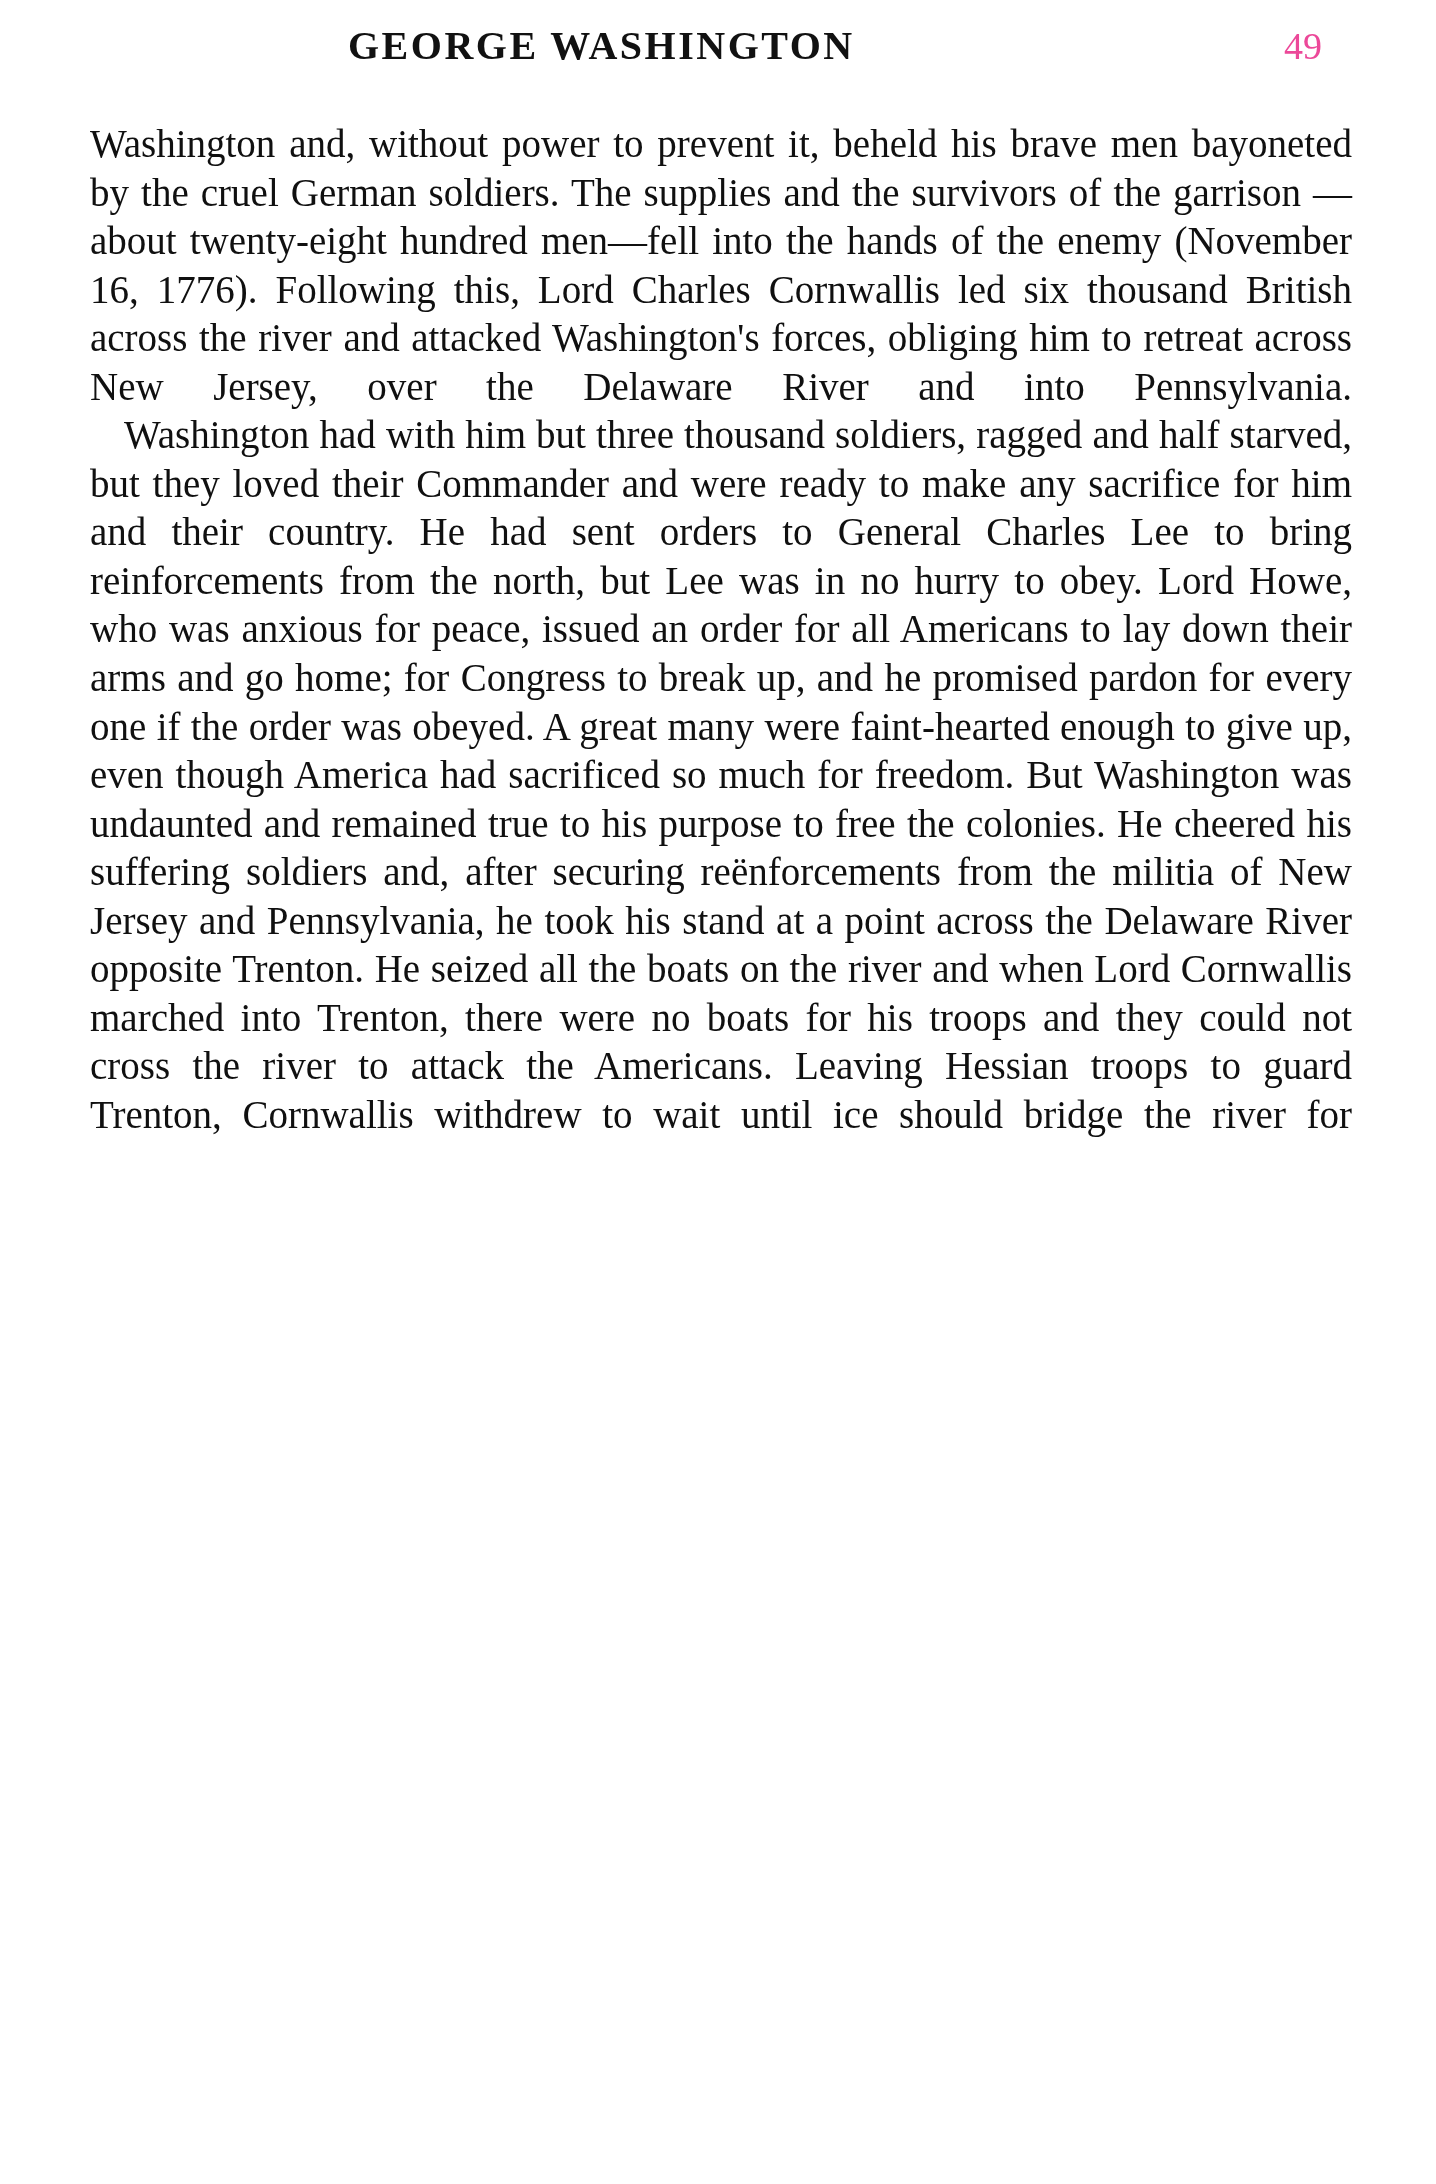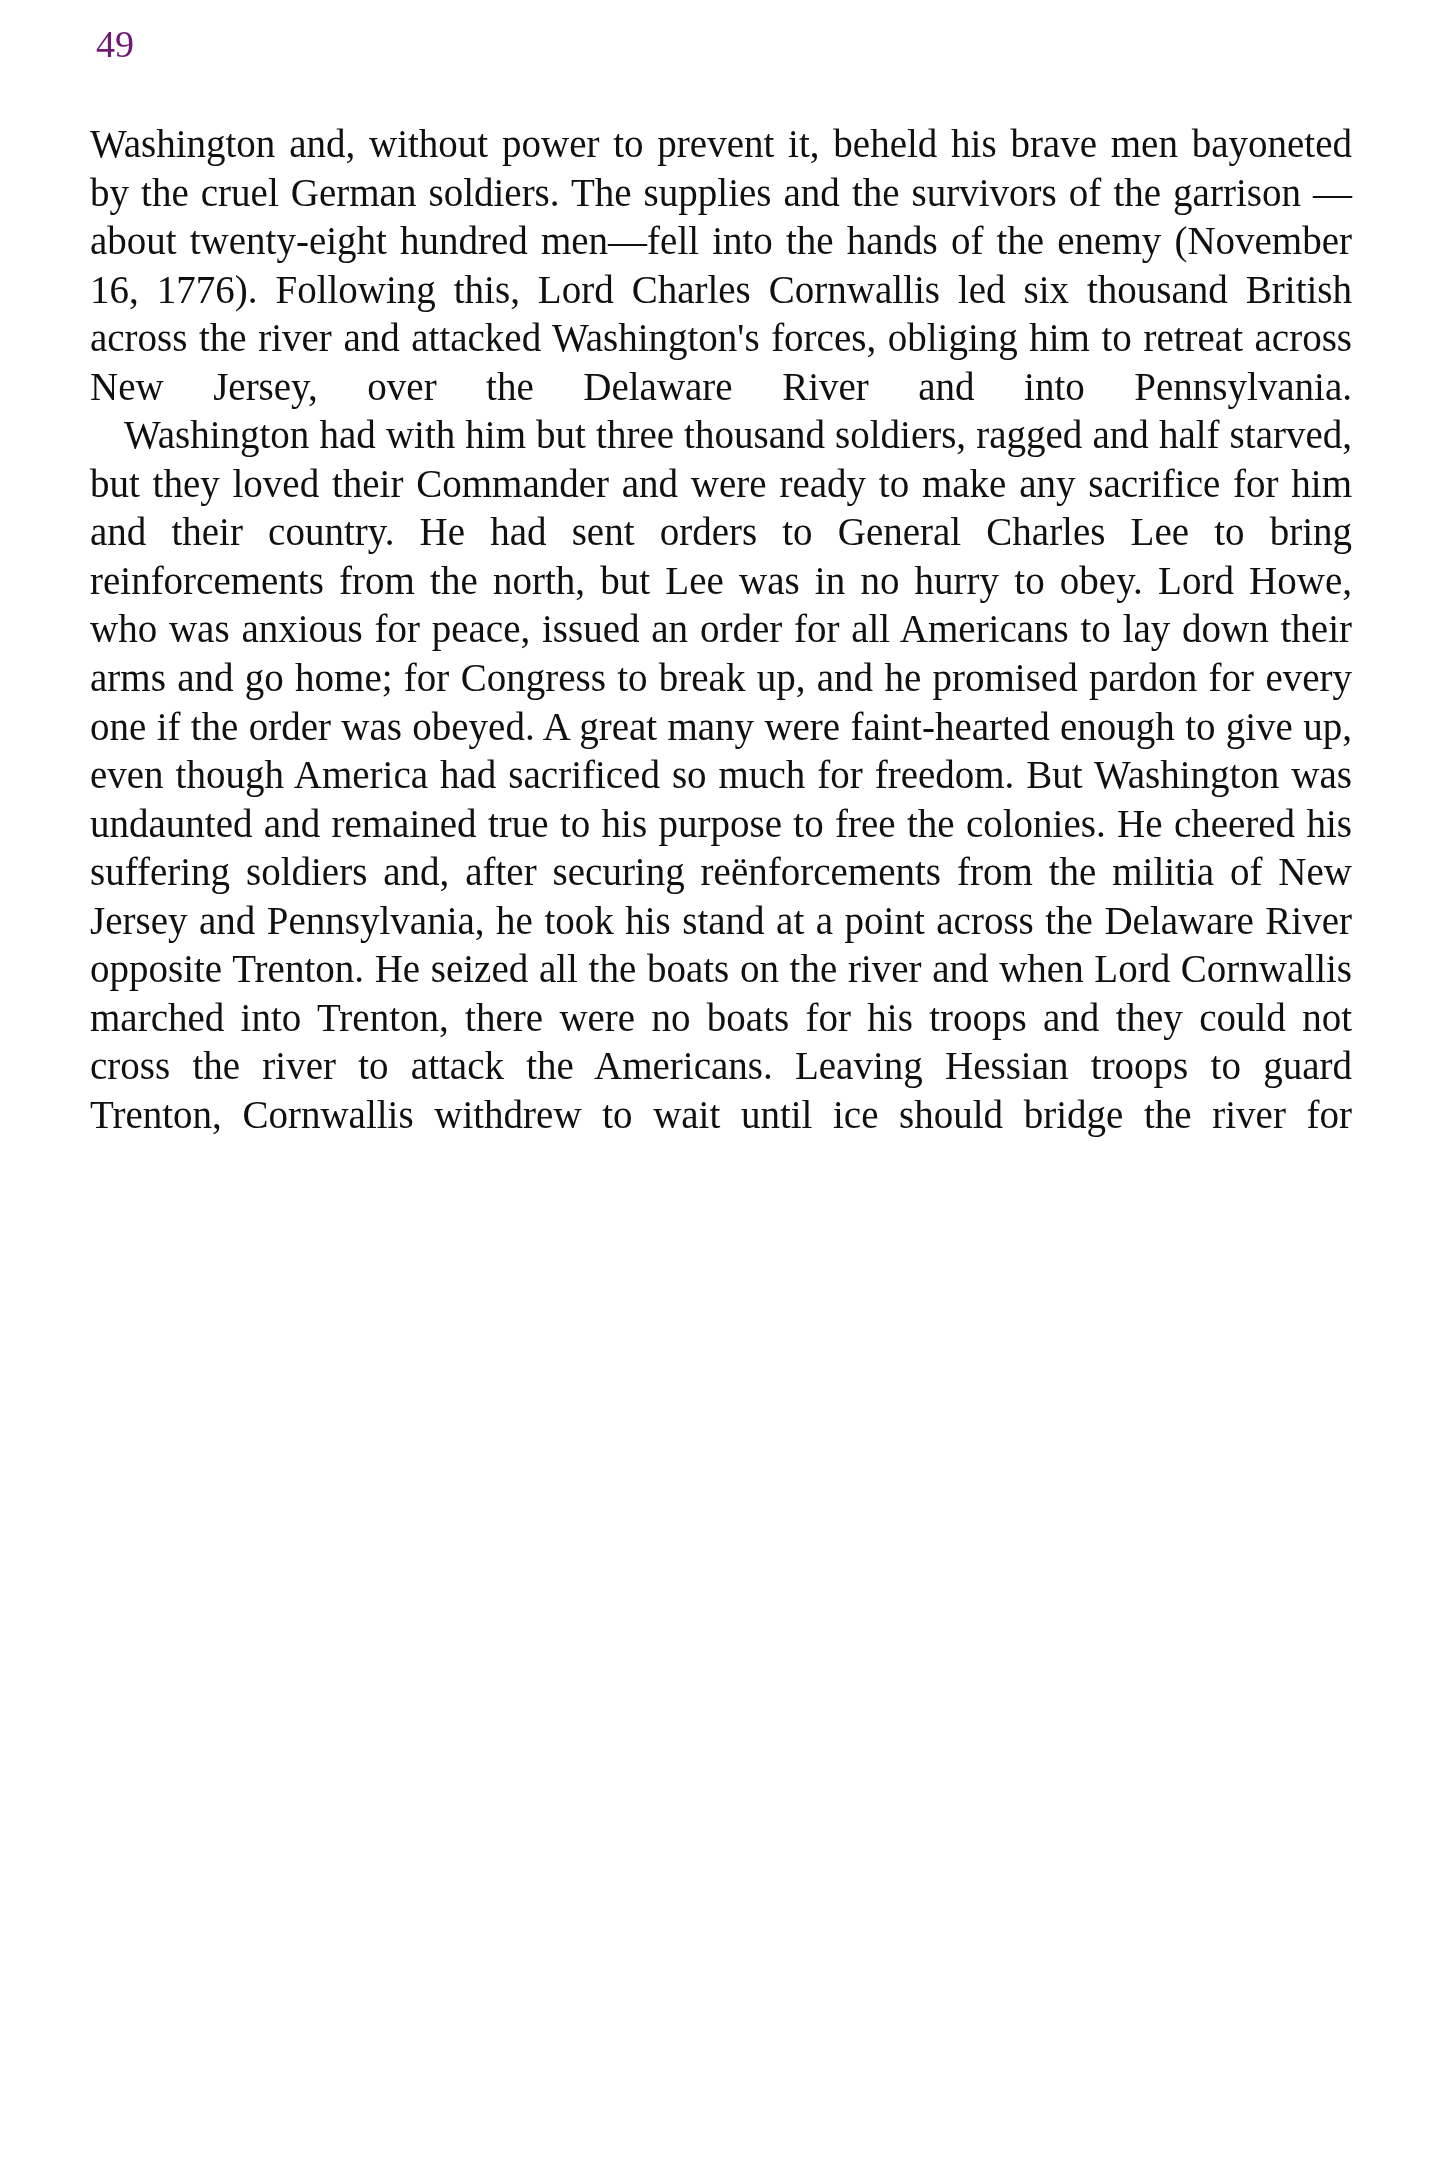--- a/index.html
+++ b/index.html
@@ -36,21 +36,21 @@
     font-size: 40px;
     letter-spacing: 2.5px;
     font-weight: 700;
     color: #111111;
     margin-left: 252px;
   }
   .head-folio {
     font-family: "Liberation Serif", serif;
     font-size: 38px;
     font-weight: 400;
-    color: #701a75;
+    color: #ec4899;
     margin-right: 18px;
   }
   .body-text {
     position: absolute;
     top: 120px;
     left: 90px;
     width: 1262px;
     font-size: 39px;
     line-height: 1.245;
     text-align: justify;
@@ -72,20 +72,21 @@
   .body-text p.last-ragged {
     text-align-last: justify;
   }
 </style>
 </head>
 <body>
 
 <div class="page">
 
   <div class="running-head">
+    <div class="head-title">GEORGE WASHINGTON</div>
     <div class="head-folio">49</div>
   </div>
 
   <div class="body-text">
     <p>Washington and, without power to prevent it, beheld his brave men bayoneted by the cruel German soldiers. The supplies and the survivors of the garrison —about twenty-eight hundred men—fell into the hands of the enemy (November 16, 1776). Following this, Lord Charles Cornwallis led six thousand British across the river and attacked Washington's forces, obliging him to retreat across New Jersey, over the Delaware River and into Pennsylvania.</p>
     <p class="indent last-ragged">Washington had with him but three thousand soldiers, ragged and half starved, but they loved their Commander and were ready to make any sacrifice for him and their country. He had sent orders to General Charles Lee to bring reinforcements from the north, but Lee was in no hurry to obey. Lord Howe, who was anxious for peace, issued an order for all Americans to lay down their arms and go home; for Congress to break up, and he promised pardon for every one if the order was obeyed. A great many were faint-hearted enough to give up, even though America had sacrificed so much for freedom. But Washington was undaunted and remained true to his purpose to free the colonies. He cheered his suffering soldiers and, after securing reënforcements from the militia of New Jersey and Pennsylvania, he took his stand at a point across the Delaware River opposite Trenton. He seized all the boats on the river and when Lord Cornwallis marched into Trenton, there were no boats for his troops and they could not cross the river to attack the Americans. Leaving Hessian troops to guard Trenton, Cornwallis withdrew to wait until ice should bridge the river for</p>
   </div>
 
 </div>
 

